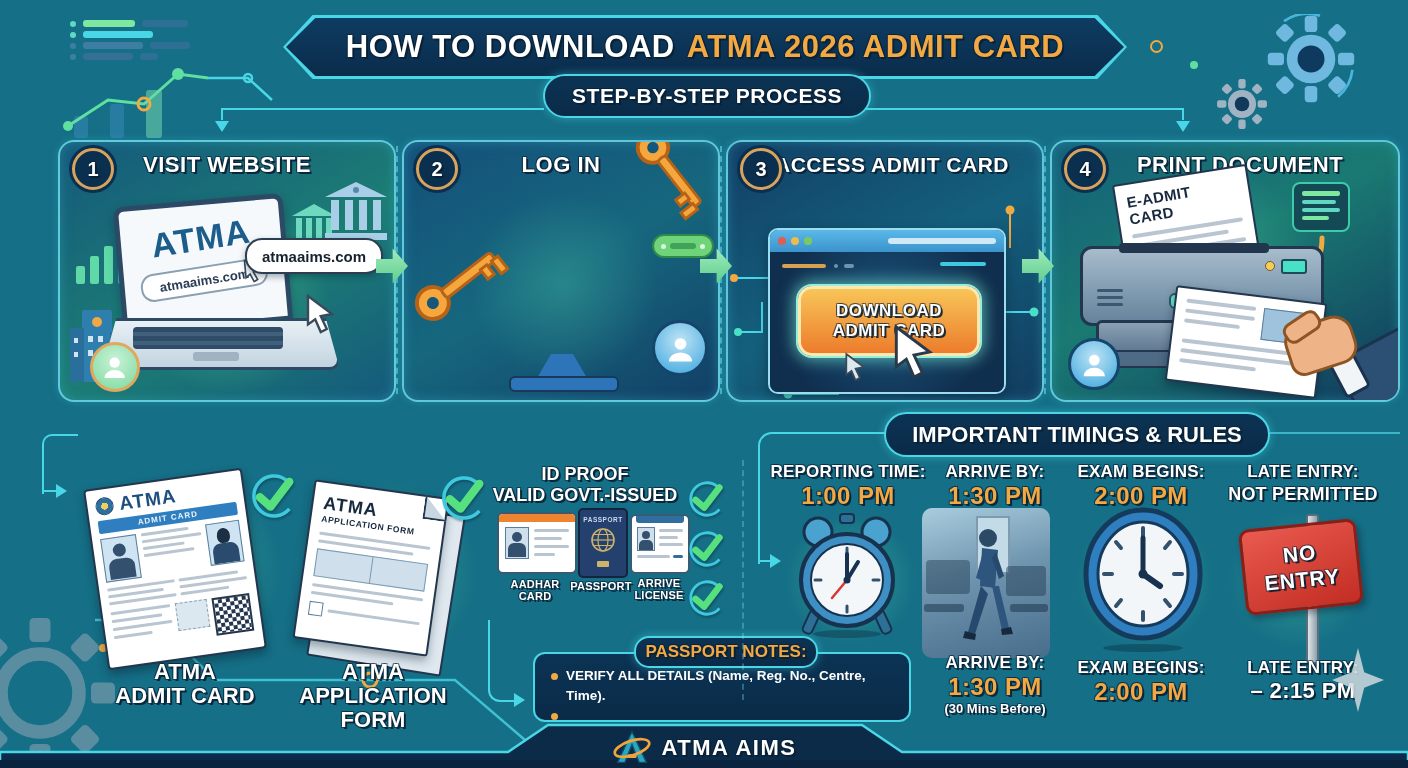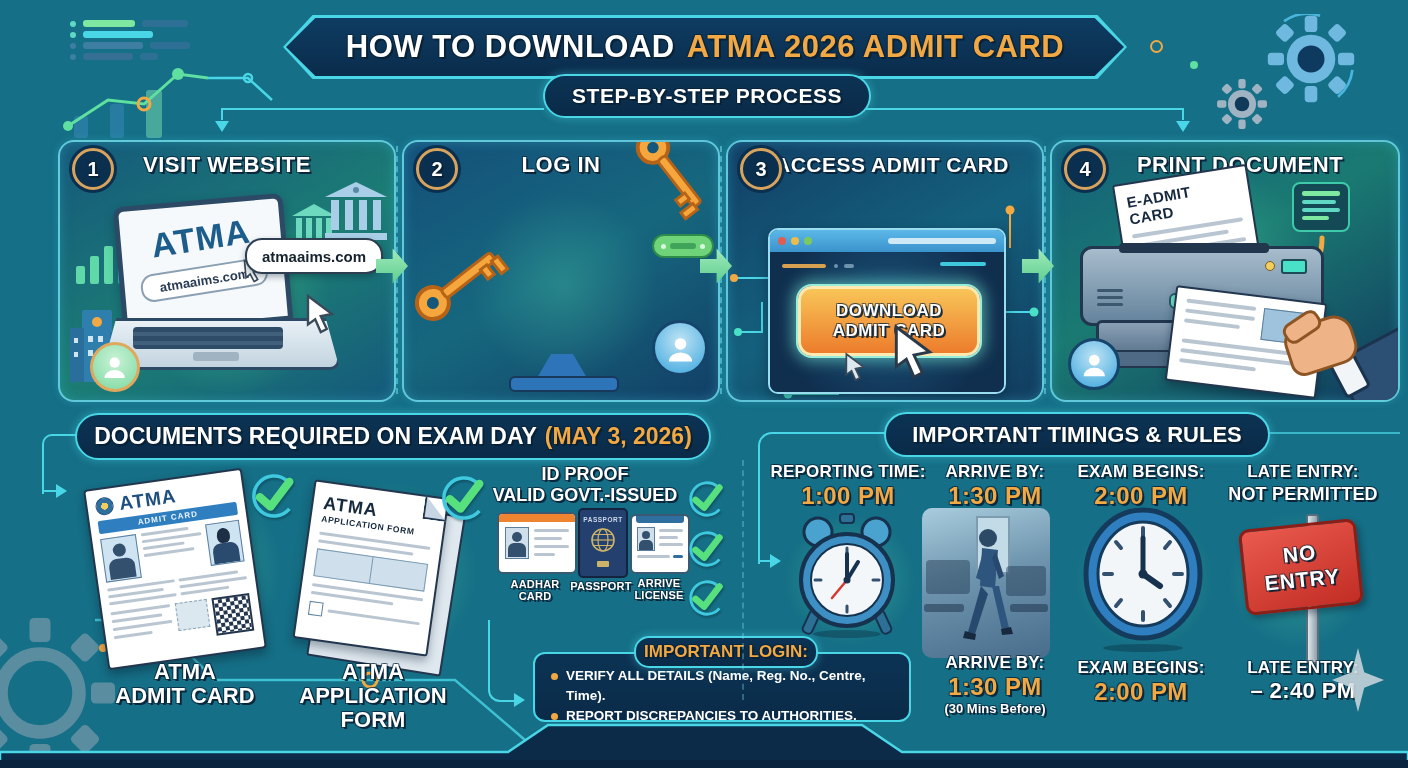--- a/index.html
+++ b/index.html
@@ -391,24 +391,20 @@
   </div>
 
   <div class="abs garrow" style="left:376px;top:244px;"></div>
   <div class="abs garrow" style="left:700px;top:244px;"></div>
   <div class="abs garrow" style="left:1022px;top:244px;"></div>
 
   <div class="abs elbow" style="left:42px;top:434px;width:34px;height:58px;border-width:2px 0 0 2px;border-radius:10px 0 0 0;border-color:#49d6e6;"></div>
   <div class="abs line" style="left:42px;top:490px;width:16px;height:2px;"></div>
   <div class="abs arrR" style="left:56px;top:484px;"></div>
 
-  <div class="abs pillH" style="left:75px;top:413px;width:632px;height:43px;">
-    <span class="ow" style="font-size:23px;">DOCUMENTS REQUIRED ON EXAM DAY</span>
-    <span class="oo" style="font-size:23px;">(MAY 3, 2026)</span>
-  </div>
 
   <div class="glow abs" style="left:80px;top:470px;width:210px;height:200px;background:radial-gradient(circle,rgba(100,235,160,.45),transparent 66%);"></div>
   <div class="abs" style="left:95px;top:478px;width:160px;height:182px;background:#ffffff;border:2.5px solid #22364e;border-radius:4px;transform:rotate(-8deg);box-shadow:0 5px 10px rgba(8,28,46,.4);padding:6px 8px;box-sizing:border-box;">
     <div style="display:flex;align-items:center;gap:6px;">
       <span style="width:16px;height:16px;border-radius:50%;background:radial-gradient(circle,#f2cf5c 30%,#2f6fa0 31%);border:1.5px solid #24507a;flex:none;"></span>
       <span style="font-size:19px;color:#1d4f80;letter-spacing:1px;">ATMA</span>
     </div>
     <div style="margin-top:3px;height:13px;background:#2f7fc0;border-radius:2px;display:flex;align-items:center;justify-content:center;">
       <span style="font-size:8px;color:#eaf4fb;letter-spacing:1px;">ADMIT CARD</span>
     </div>
@@ -567,29 +563,28 @@
   <div class="abs elbow" style="left:488px;top:620px;width:28px;height:80px;border-width:0 0 2px 2px;border-radius:0 0 0 12px;border-color:#49d6e6;"></div>
   <div class="abs arrR" style="left:514px;top:693px;"></div>
 
   <div class="abs" style="left:533px;top:652px;width:378px;height:70px;background:linear-gradient(180deg,#0c3354,#0a2b48);border:2px solid #49d6e6;border-radius:12px;padding:12px 14px 0 16px;box-sizing:border-box;">
     <div class="bullet">
         <span class="dot"></span>
         <span>VERIFY ALL DETAILS (Name, Reg. No., Centre, Time).</span>
       </div>
     <div class="bullet">
         <span class="dot"></span>
-        <span>REPORT DISCREPANCIES TO AUTHORITIES.</span>
       </div>
     <div class="bullet">
         <span class="dot"></span>
         <span>DOWNLOAD WELL IN ADVANCE.</span>
       </div>
   </div>
   <div class="abs pillH" style="left:634px;top:636px;width:180px;height:28px;border-radius:15px;">
-    <span class="oo" style="font-size:17px;">IMPORTANT LOGIN:</span>
+    <span class="oo" style="font-size:17px;">PASSPORT NOTES:</span>
   </div>
 
   <div class="abs dashsep" style="left:742px;top:460px;height:240px;opacity:.6;"></div>
 
   <div class="abs elbow" style="left:758px;top:432px;width:128px;height:130px;border-width:2px 0 0 2px;border-radius:14px 0 0 0;border-color:#49d6e6;"></div>
   <div class="abs line" style="left:758px;top:560px;width:14px;height:2px;"></div>
   <div class="abs arrR" style="left:770px;top:554px;"></div>
   <div class="abs line" style="left:1264px;top:432px;width:136px;height:2px;opacity:.7;"></div>
 
   <div class="abs pillH" style="left:884px;top:412px;width:382px;height:41px;">
@@ -687,22 +682,30 @@
     <div class="ow t-label">ARRIVE BY:</div>
     <div class="oo t-value">1:30 PM</div>
     <div class="ow t-note">(30 Mins Before)</div>
   </div>
   <div class="abs" style="left:1066px;top:658px;width:150px;">
     <div class="ow t-label">EXAM BEGINS:</div>
     <div class="oo t-value">2:00 PM</div>
   </div>
   <div class="abs" style="left:1218px;top:658px;width:170px;">
     <div class="ow t-label">LATE ENTRY:</div>
-    <div class="ow t-value" style="font-size:22px;">– 2:40 PM</div>
+    <div class="ow t-value" style="font-size:22px;">– 2:15 PM</div>
   </div>
   <div class="abs" style="left:1332px;top:648px;width:52px;height:64px;background:#cfd9de;clip-path:polygon(50% 0,62% 38%,100% 50%,62% 62%,50% 100%,38% 62%,0 50%,38% 38%);opacity:.85;"></div>
 
   <svg class="abs" style="left:0;top:718px;" width="1408" height="50" viewBox="0 0 1408 50">
     <path d="M0,34 L508,34 L548,7 L862,7 L902,34 L1408,34 L1408,50 L0,50 Z" fill="#0b2b48" stroke="#49d6e6" stroke-width="2.5"></path>
     <path d="M0,42 L1408,42 L1408,50 L0,50 Z" fill="#0a2440"></path>
   </svg>
+  <div class="abs" style="left:0;top:730px;width:1408px;display:flex;align-items:center;justify-content:center;gap:10px;">
+    <svg width="40" height="36" viewBox="0 0 44 40">
+      <path d="M22 2 L38 36 L30 36 L22 16 L14 36 L6 36 Z" fill="#2aa7c0" stroke="#12506a" stroke-width="1.5"></path>
+      <ellipse cx="22" cy="20" rx="20" ry="8" fill="none" stroke="#f2a43c" stroke-width="3" transform="rotate(-18 22 20)"></ellipse>
+      <rect x="17" y="27" width="10" height="4" rx="1" fill="#f2a43c"></rect>
+    </svg>
+    <span class="ow" style="font-size:22px;letter-spacing:1.5px;">ATMA AIMS</span>
+  </div>
 
 </div>
 
 </body></html>

